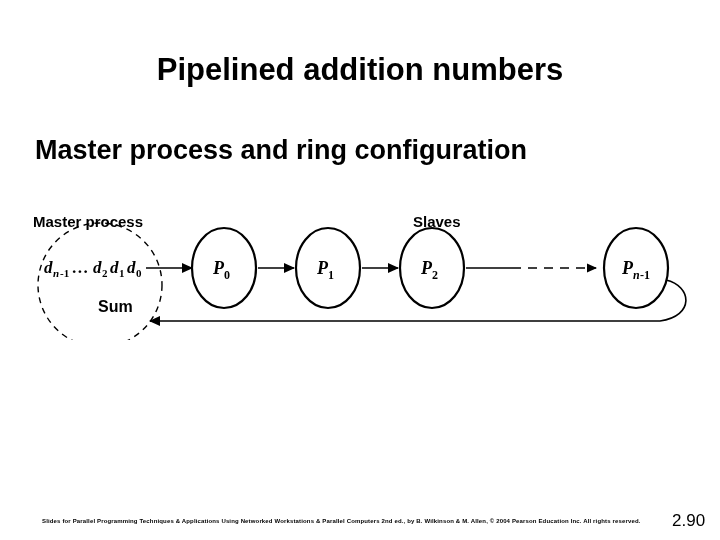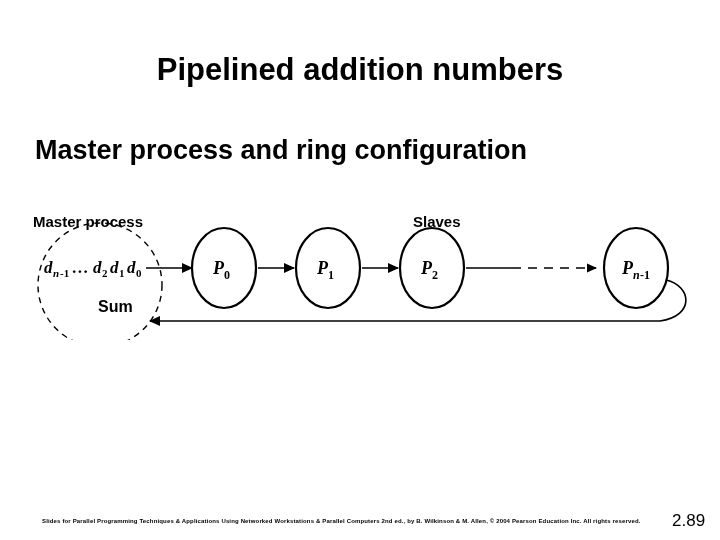--- a/index.html
+++ b/index.html
@@ -200,15 +200,15 @@
         <text class="pnode-sub-it" x="633" y="89">n</text>
         <text class="pnode-sub" x="640" y="89">-1</text>
       </g>
 
       <path d="M 666 90 C 692 96, 695 126, 660 131 L 150 131" fill="none" stroke="#000000" stroke-width="1.6" marker-end="url(#arrowSolid)"></path>
     </svg>
   </div>
 
   <div class="footer-credit">Slides for Parallel Programming Techniques &amp; Applications Using Networked Workstations &amp; Parallel Computers 2nd ed., by B. Wilkinson &amp; M. Allen, © 2004 Pearson Education Inc. All rights reserved.</div>
 
-  <div class="footer-pagenum">2.89</div>
+  <div class="footer-pagenum">2.90</div>
 
 </div>
 
 </body></html>

